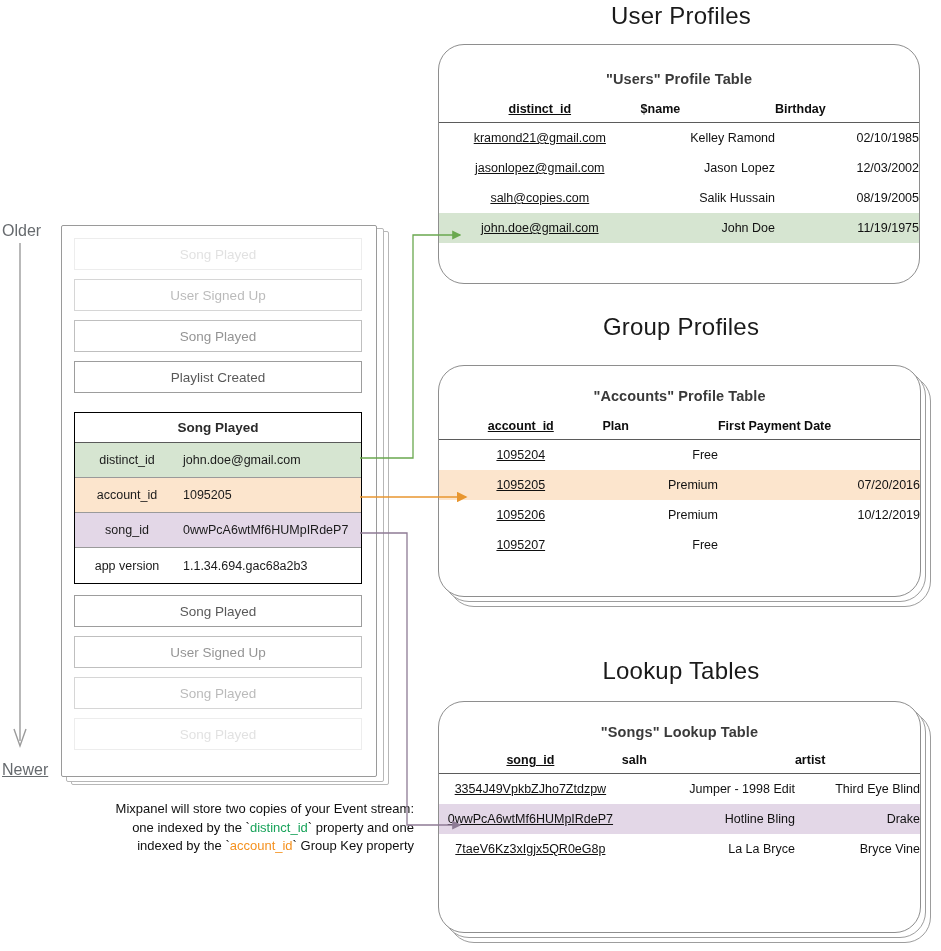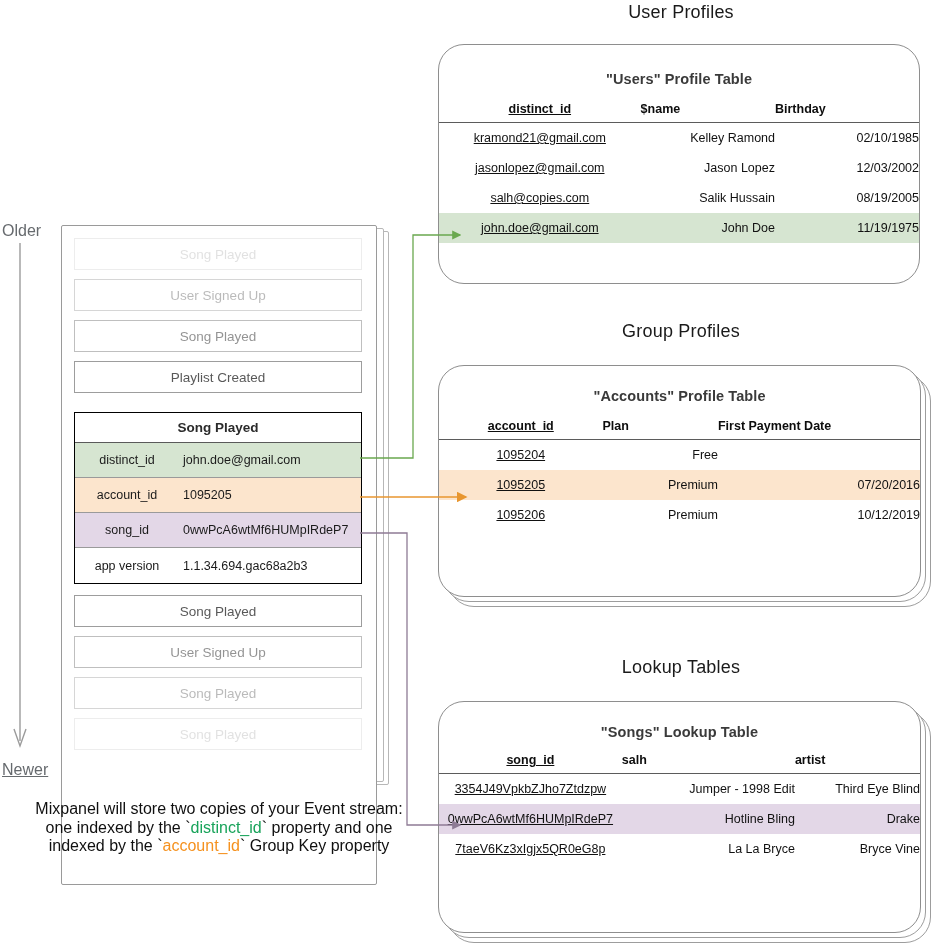--- a/index.html
+++ b/index.html
@@ -15,21 +15,21 @@
     position: relative;
     width: 941px;
     height: 951px;
     overflow: hidden;
     background: #ffffff;
   }
 
   
   .section-title {
     position: absolute;
-    font-size: 18px;
+    font-size: 24px;
     font-weight: 400;
     color: #1a1a1a;
     text-align: center;
     letter-spacing: 0.2px;
     white-space: nowrap;
   }
 
   
   #event-stream-title { left: 60px; top: 186px; width: 315px; }
 
@@ -55,21 +55,21 @@
     border: 1.6px solid #b7b7b7;
     background: #ffffff;
     border-radius: 2px;
   }
 
   #stream-card-back2 { left: 71px; top: 231px; width: 316px; height: 552px; }
   #stream-card-back1 { left: 66px; top: 228px; width: 316px; height: 552px; }
   #stream-card {
     position: absolute;
     left: 61px; top: 225px;
-    width: 316px; height: 660px;
+    width: 316px; height: 552px;
     border: 1.8px solid #9a9a9a;
     background: #ffffff;
     border-radius: 2px;
     box-sizing: border-box;
   }
 
   .event-box {
     position: absolute;
     left: 12px;
     width: 288px;
@@ -129,31 +129,31 @@
     text-align: left;
     padding-left: 4px;
   }
 
   
   #stream-caption {
     position: absolute;
     left: 24px;
     top: 800px;
     width: 390px;
-    text-align: center;
-    font-size: 16px;
+    text-align: right;
+    font-size: 13px;
     line-height: 18.5px;
     color: #101010;
   }
   .tok-green { color: #18a35a; }
   .tok-orange { color: #f5911e; }
 
   
   #user-profiles-title { left: 438px; top: 2px; width: 486px; }
-  #group-profiles-title { left: 438px; top: 321px; width: 486px; }
+  #group-profiles-title { left: 438px; top: 313px; width: 486px; }
   #lookup-tables-title { left: 438px; top: 657px; width: 486px; }
 
   .round-stack {
     position: absolute;
     border: 1.6px solid #9d9d9d;
     background: #ffffff;
     border-radius: 26px;
     box-sizing: border-box;
   }
   .round-card {
@@ -351,20 +351,25 @@
         <tr class="hl-orange">
           <td class="col-key"><span>1095205</span></td>
           <td class="col-plain">Premium</td>
           <td class="col-plain">07/20/2016</td>
         </tr>
         <tr>
           <td class="col-key"><span>1095206</span></td>
           <td class="col-plain">Premium</td>
           <td class="col-plain">10/12/2019</td>
         </tr>
+        <tr>
+          <td class="col-key"><span>1095207</span></td>
+          <td class="col-plain">Free</td>
+          <td class="col-plain"></td>
+        </tr>
       </tbody>
     </table>
   </div>
 
   <div class="section-title" id="lookup-tables-title">Lookup Tables</div>
 
   <div class="round-stack" style="left:448px; top:711px; width:483px; height:232px;"></div>
   <div class="round-stack" style="left:443px; top:706px; width:483px; height:232px;"></div>
   <div class="round-card" id="songs-card" style="left:438px; top:701px; width:483px; height:232px;">
     <div class="table-title" style="margin-top:22px;">"Songs" Lookup Table</div>

